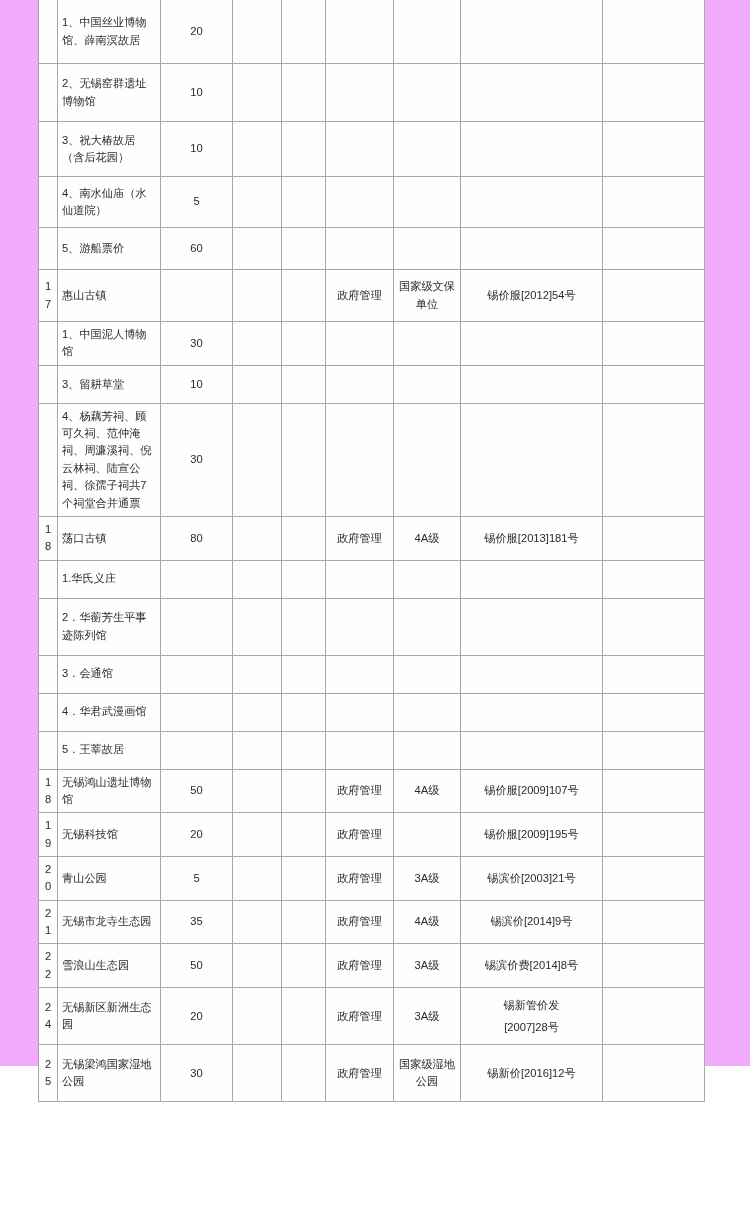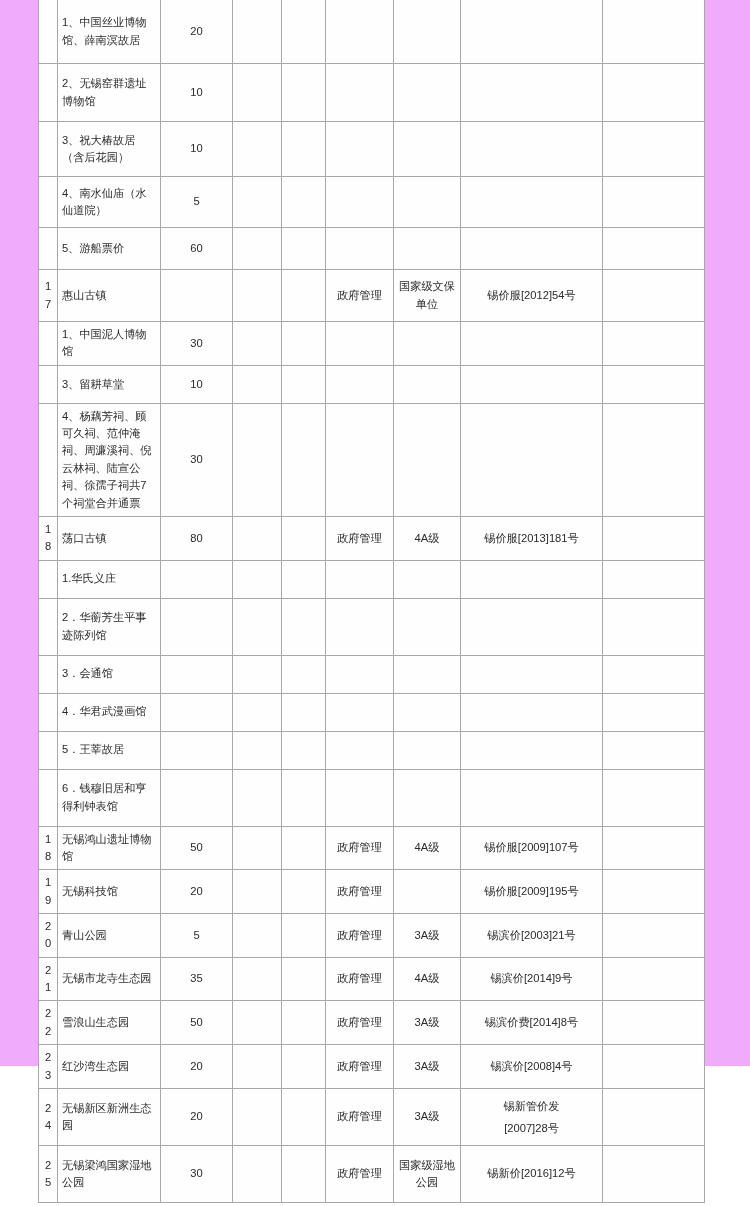--- a/index.html
+++ b/index.html
@@ -251,31 +251,20 @@
             <td class="idx"></td>
             <td class="name">5．王莘故居</td>
             <td class="price"></td>
             <td class="blank"></td>
             <td class="blank"></td>
             <td class="manage"></td>
             <td class="level"></td>
             <td class="doc"></td>
             <td class="blank"></td>
           </tr>
-          <tr class="r-med2">
-            <td class="idx"></td>
-            <td class="name">6．钱穆旧居和亨得利钟表馆</td>
-            <td class="price"></td>
-            <td class="blank"></td>
-            <td class="blank"></td>
-            <td class="manage"></td>
-            <td class="level"></td>
-            <td class="doc"></td>
-            <td class="blank"></td>
-          </tr>
           <tr class="r-small">
             <td class="idx">18</td>
             <td class="name">无锡鸿山遗址博物馆</td>
             <td class="price">50</td>
             <td class="blank"></td>
             <td class="blank"></td>
             <td class="manage">政府管理</td>
             <td class="level">4A级</td>
             <td class="doc">锡价服[2009]107号</td>
             <td class="blank"></td>
@@ -315,31 +304,20 @@
           </tr>
           <tr class="r-small">
             <td class="idx">22</td>
             <td class="name">雪浪山生态园</td>
             <td class="price">50</td>
             <td class="blank"></td>
             <td class="blank"></td>
             <td class="manage">政府管理</td>
             <td class="level">3A级</td>
             <td class="doc">锡滨价费[2014]8号</td>
-            <td class="blank"></td>
-          </tr>
-          <tr class="r-small">
-            <td class="idx">23</td>
-            <td class="name">红沙湾生态园</td>
-            <td class="price">20</td>
-            <td class="blank"></td>
-            <td class="blank"></td>
-            <td class="manage">政府管理</td>
-            <td class="level">3A级</td>
-            <td class="doc">锡滨价[2008]4号</td>
             <td class="blank"></td>
           </tr>
           <tr class="r-med2">
             <td class="idx">24</td>
             <td class="name">无锡新区新洲生态园</td>
             <td class="price">20</td>
             <td class="blank"></td>
             <td class="blank"></td>
             <td class="manage">政府管理</td>
             <td class="level">3A级</td>

